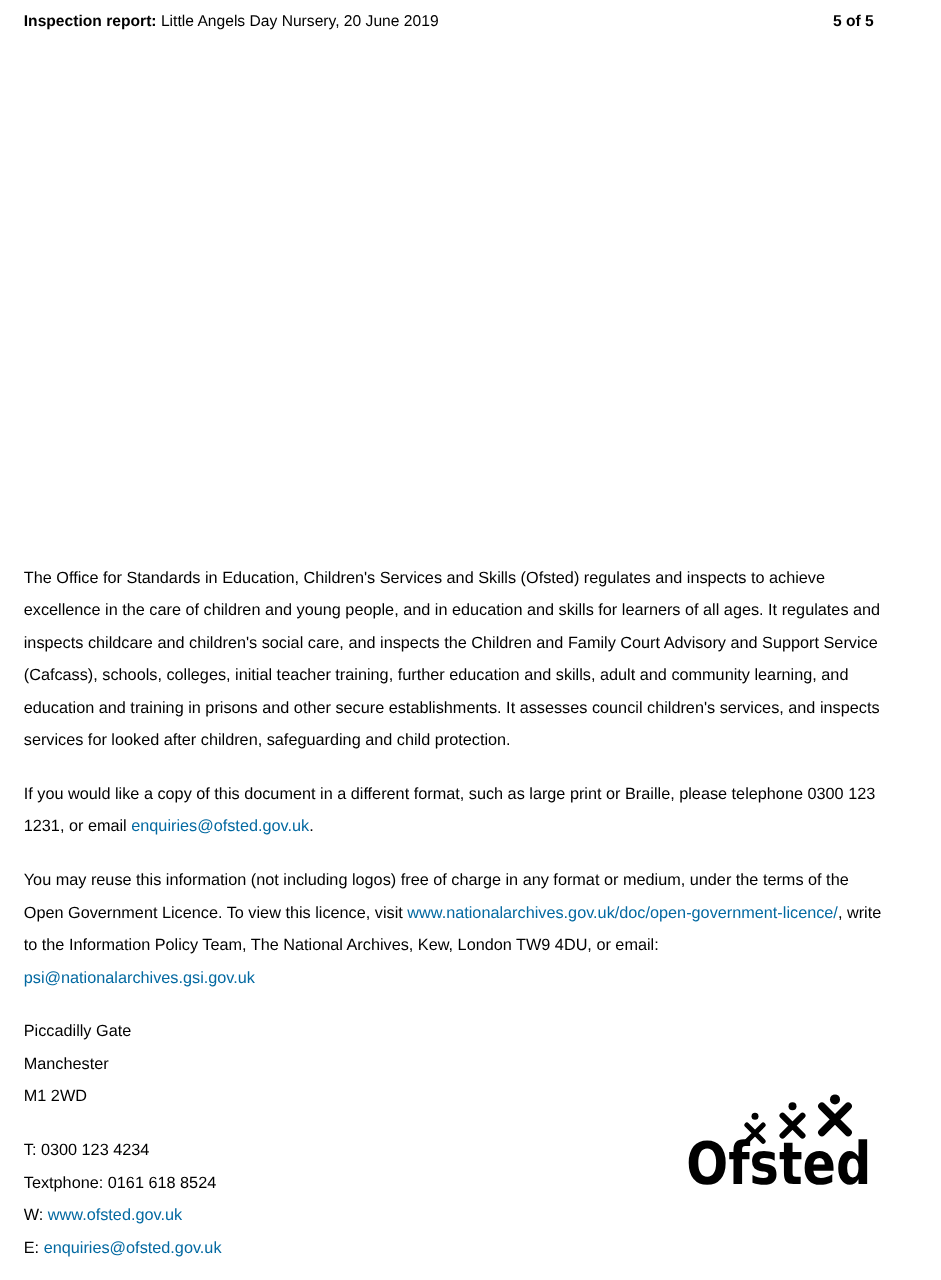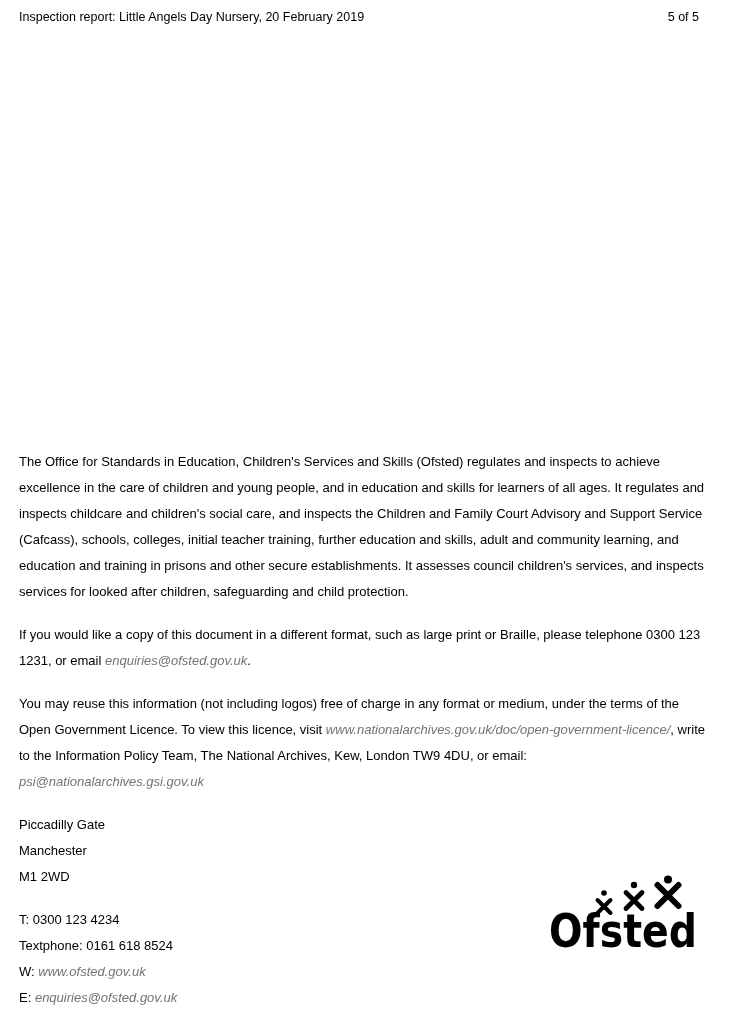--- a/index.html
+++ b/index.html
@@ -21,55 +21,54 @@
     position: absolute;
     left: 19px;
     right: 54px;
     top: 9px;
     display: flex;
     justify-content: space-between;
     align-items: baseline;
     font-size: 12.5px;
     line-height: 16px;
   }
-  .bold { font-weight: 400; }
+  .bold { font-weight: 700; }
   .content {
     position: absolute;
     left: 19px;
     top: 449px;
     width: 688px;
     font-size: 13px;
     line-height: 26px;
   }
   .content p { margin: 0 0 17px 0; }
   .content p:last-child { margin-bottom: 16px; }
   a.link {
-    color: #737373;
+    color: #0369a1;
     text-decoration: none;
     cursor: pointer;
-    font-style: italic;
   }
   .addr-line { display: block; }
   .logo {
     position: absolute;
     left: 549px;
     top: 875px;
     width: 150px;
     height: 76px;
   }
   .logo svg { display: block; width: 150px; height: 76px; }
 </style>
 </head>
 <body>
 
 <div class="doc">
 
   <header class="header">
     <div>
-      <span class="bold">Inspection report:</span><span> Little Angels Day Nursery, 20 February 2019</span>
+      <span class="bold">Inspection report:</span><span> Little Angels Day Nursery, 20 June 2019</span>
     </div>
     <div class="bold">5 of 5</div>
   </header>
 
   <main class="content">
 
     <p>
       <span>The Office for Standards in Education, Children's Services and Skills (Ofsted) regulates and inspects to achieve excellence in the care of children and young people, and in education and skills for learners of all ages. It regulates and inspects childcare and children's social care, and inspects the Children and Family Court Advisory and Support Service (Cafcass), schools, colleges, initial teacher training, further education and skills, adult and community learning, and education and training in prisons and other secure establishments. It assesses council children's services, and inspects services for looked after children, safeguarding and child protection.</span>
     </p>
 

